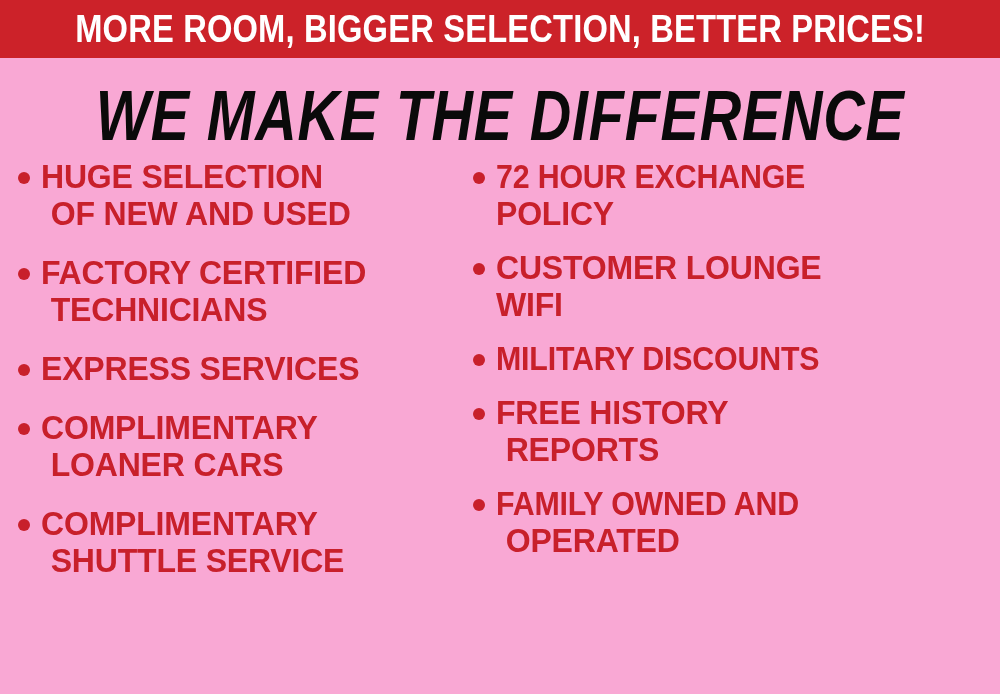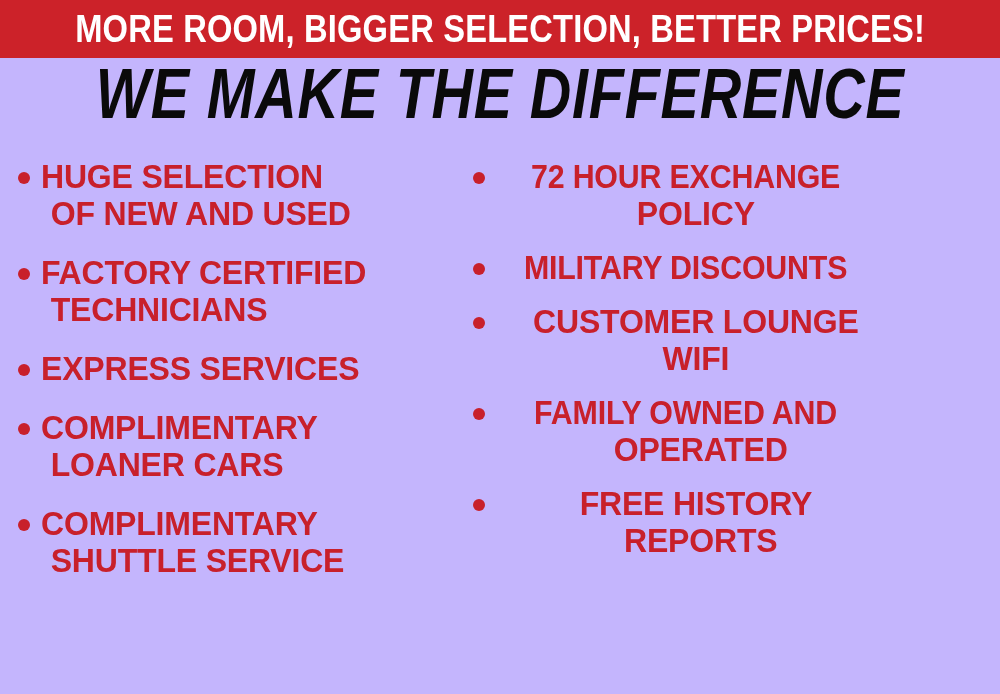--- a/index.html
+++ b/index.html
@@ -11,21 +11,21 @@
     height: 694px;
     overflow: hidden;
     background: #fbfaf9;
     font-family: "Liberation Sans", sans-serif;
     -webkit-font-smoothing: antialiased;
   }
   .poster {
     position: relative;
     width: 1000px;
     height: 694px;
-    background: #c4b5fd;
+    background: #f9a8d4;
     box-sizing: border-box;
   }
 
   
   .banner {
     position: absolute;
     left: 0;
     top: 0;
     width: 1000px;
     height: 58px;
@@ -45,21 +45,21 @@
     white-space: nowrap;
     transform: scaleX(0.86);
     transform-origin: center center;
     text-align: center;
   }
 
   
   .headline-wrap {
     position: absolute;
     left: 0;
-    top: 52px;
+    top: 74px;
     width: 1000px;
     height: 84px;
     display: flex;
     align-items: center;
     justify-content: center;
     overflow: hidden;
   }
   .headline {
     color: #0a0a0a;
     font-family: "Liberation Sans", sans-serif;
@@ -88,21 +88,20 @@
   }
   .col-left {
     width: 505px;
     padding-left: 18px;
     padding-right: 4px;
   }
   .col-right {
     width: 495px;
     padding-left: 14px;
     padding-right: 0px;
-    text-align: center;
   }
 
   .bullet-item {
     display: flex;
     align-items: flex-start;
     color: #c8202b;
   }
   .col-left .bullet-item {
     margin-bottom: 22px;
   }
@@ -206,45 +205,45 @@
         <div class="bullet-lines">
           <div class="bullet-line tight">72 HOUR EXCHANGE</div>
           <div class="bullet-line">POLICY</div>
         </div>
       </div>
 
 
       <div class="bullet-item">
         <span class="bullet-dot"></span>
         <div class="bullet-lines">
-          <div class="bullet-line tight">MILITARY DISCOUNTS</div>
-        </div>
-      </div>
-
-      <div class="bullet-item">
-        <span class="bullet-dot"></span>
-        <div class="bullet-lines">
           <div class="bullet-line">CUSTOMER LOUNGE</div>
           <div class="bullet-line">WIFI</div>
         </div>
       </div>
 
       <div class="bullet-item">
         <span class="bullet-dot"></span>
         <div class="bullet-lines">
+          <div class="bullet-line tight">MILITARY DISCOUNTS</div>
+        </div>
+      </div>
+
+      <div class="bullet-item">
+        <span class="bullet-dot"></span>
+        <div class="bullet-lines">
+          <div class="bullet-line">FREE HISTORY</div>
+          <div class="bullet-line indent">REPORTS</div>
+        </div>
+      </div>
+
+      <div class="bullet-item">
+        <span class="bullet-dot"></span>
+        <div class="bullet-lines">
           <div class="bullet-line tight">FAMILY OWNED AND</div>
           <div class="bullet-line indent">OPERATED</div>
         </div>
       </div>
 
-      <div class="bullet-item">
-        <span class="bullet-dot"></span>
-        <div class="bullet-lines">
-          <div class="bullet-line">FREE HISTORY</div>
-          <div class="bullet-line indent">REPORTS</div>
-        </div>
-      </div>
-
     </div>
 
   </div>
 
 </div>
 
 </body></html>

